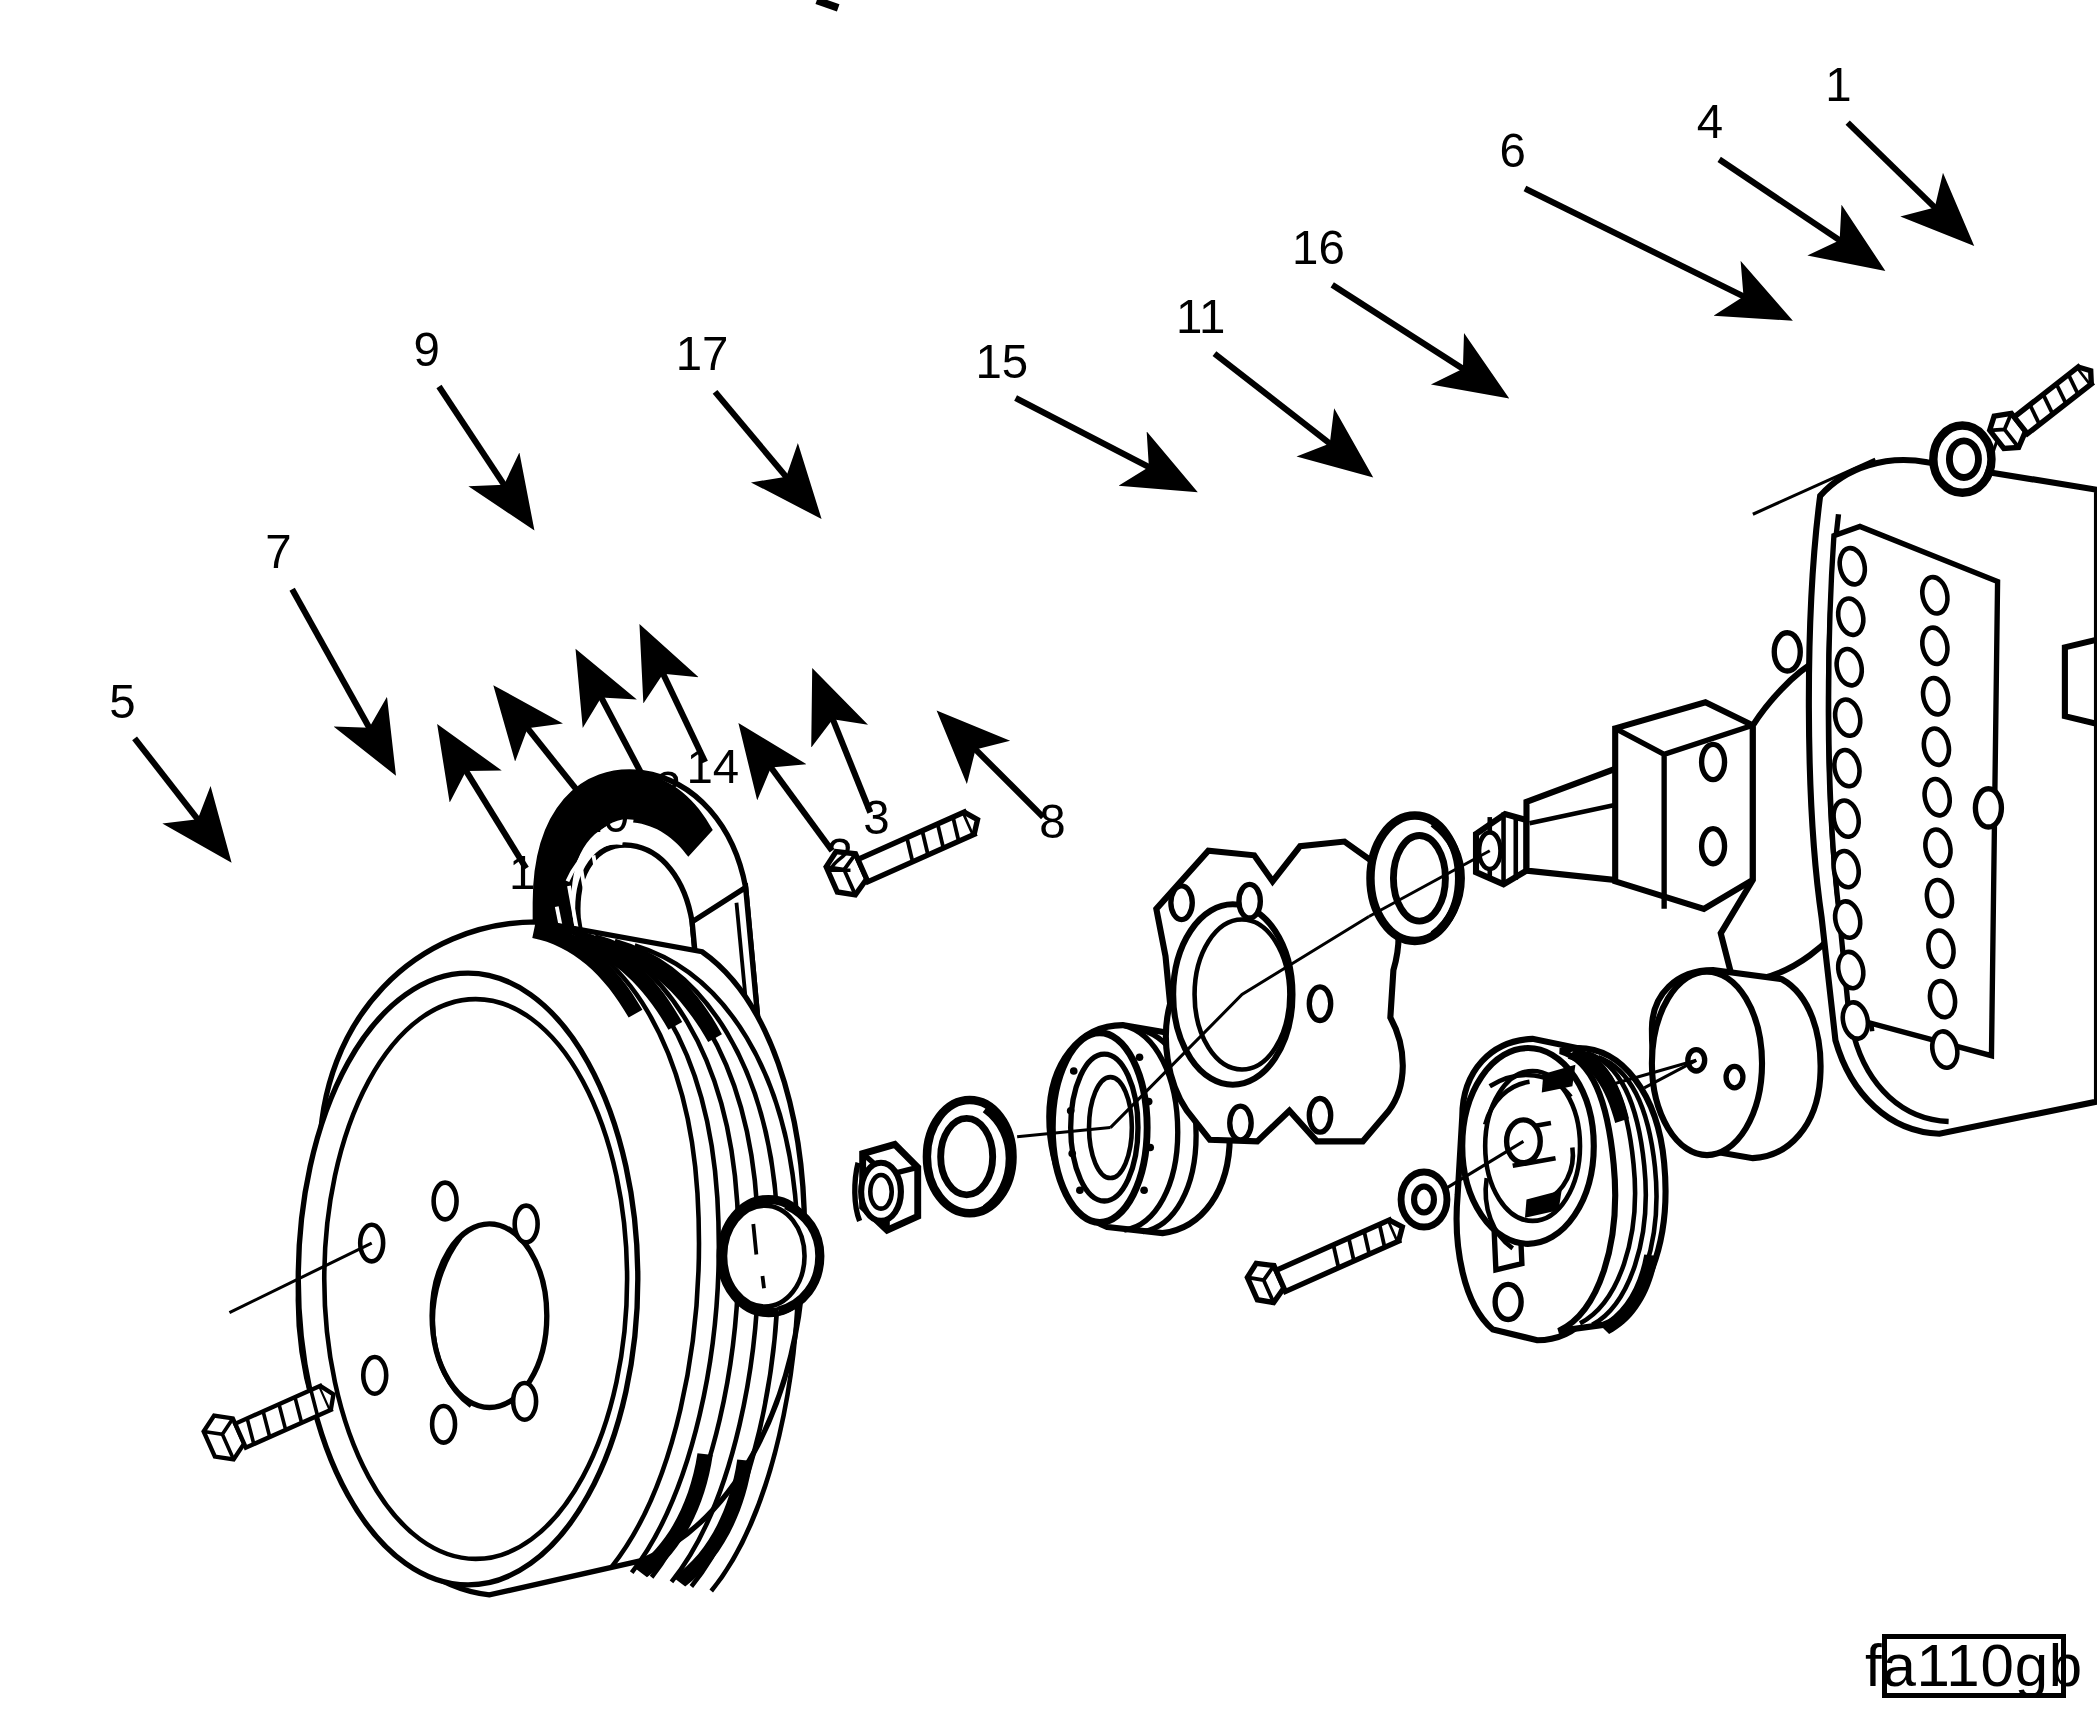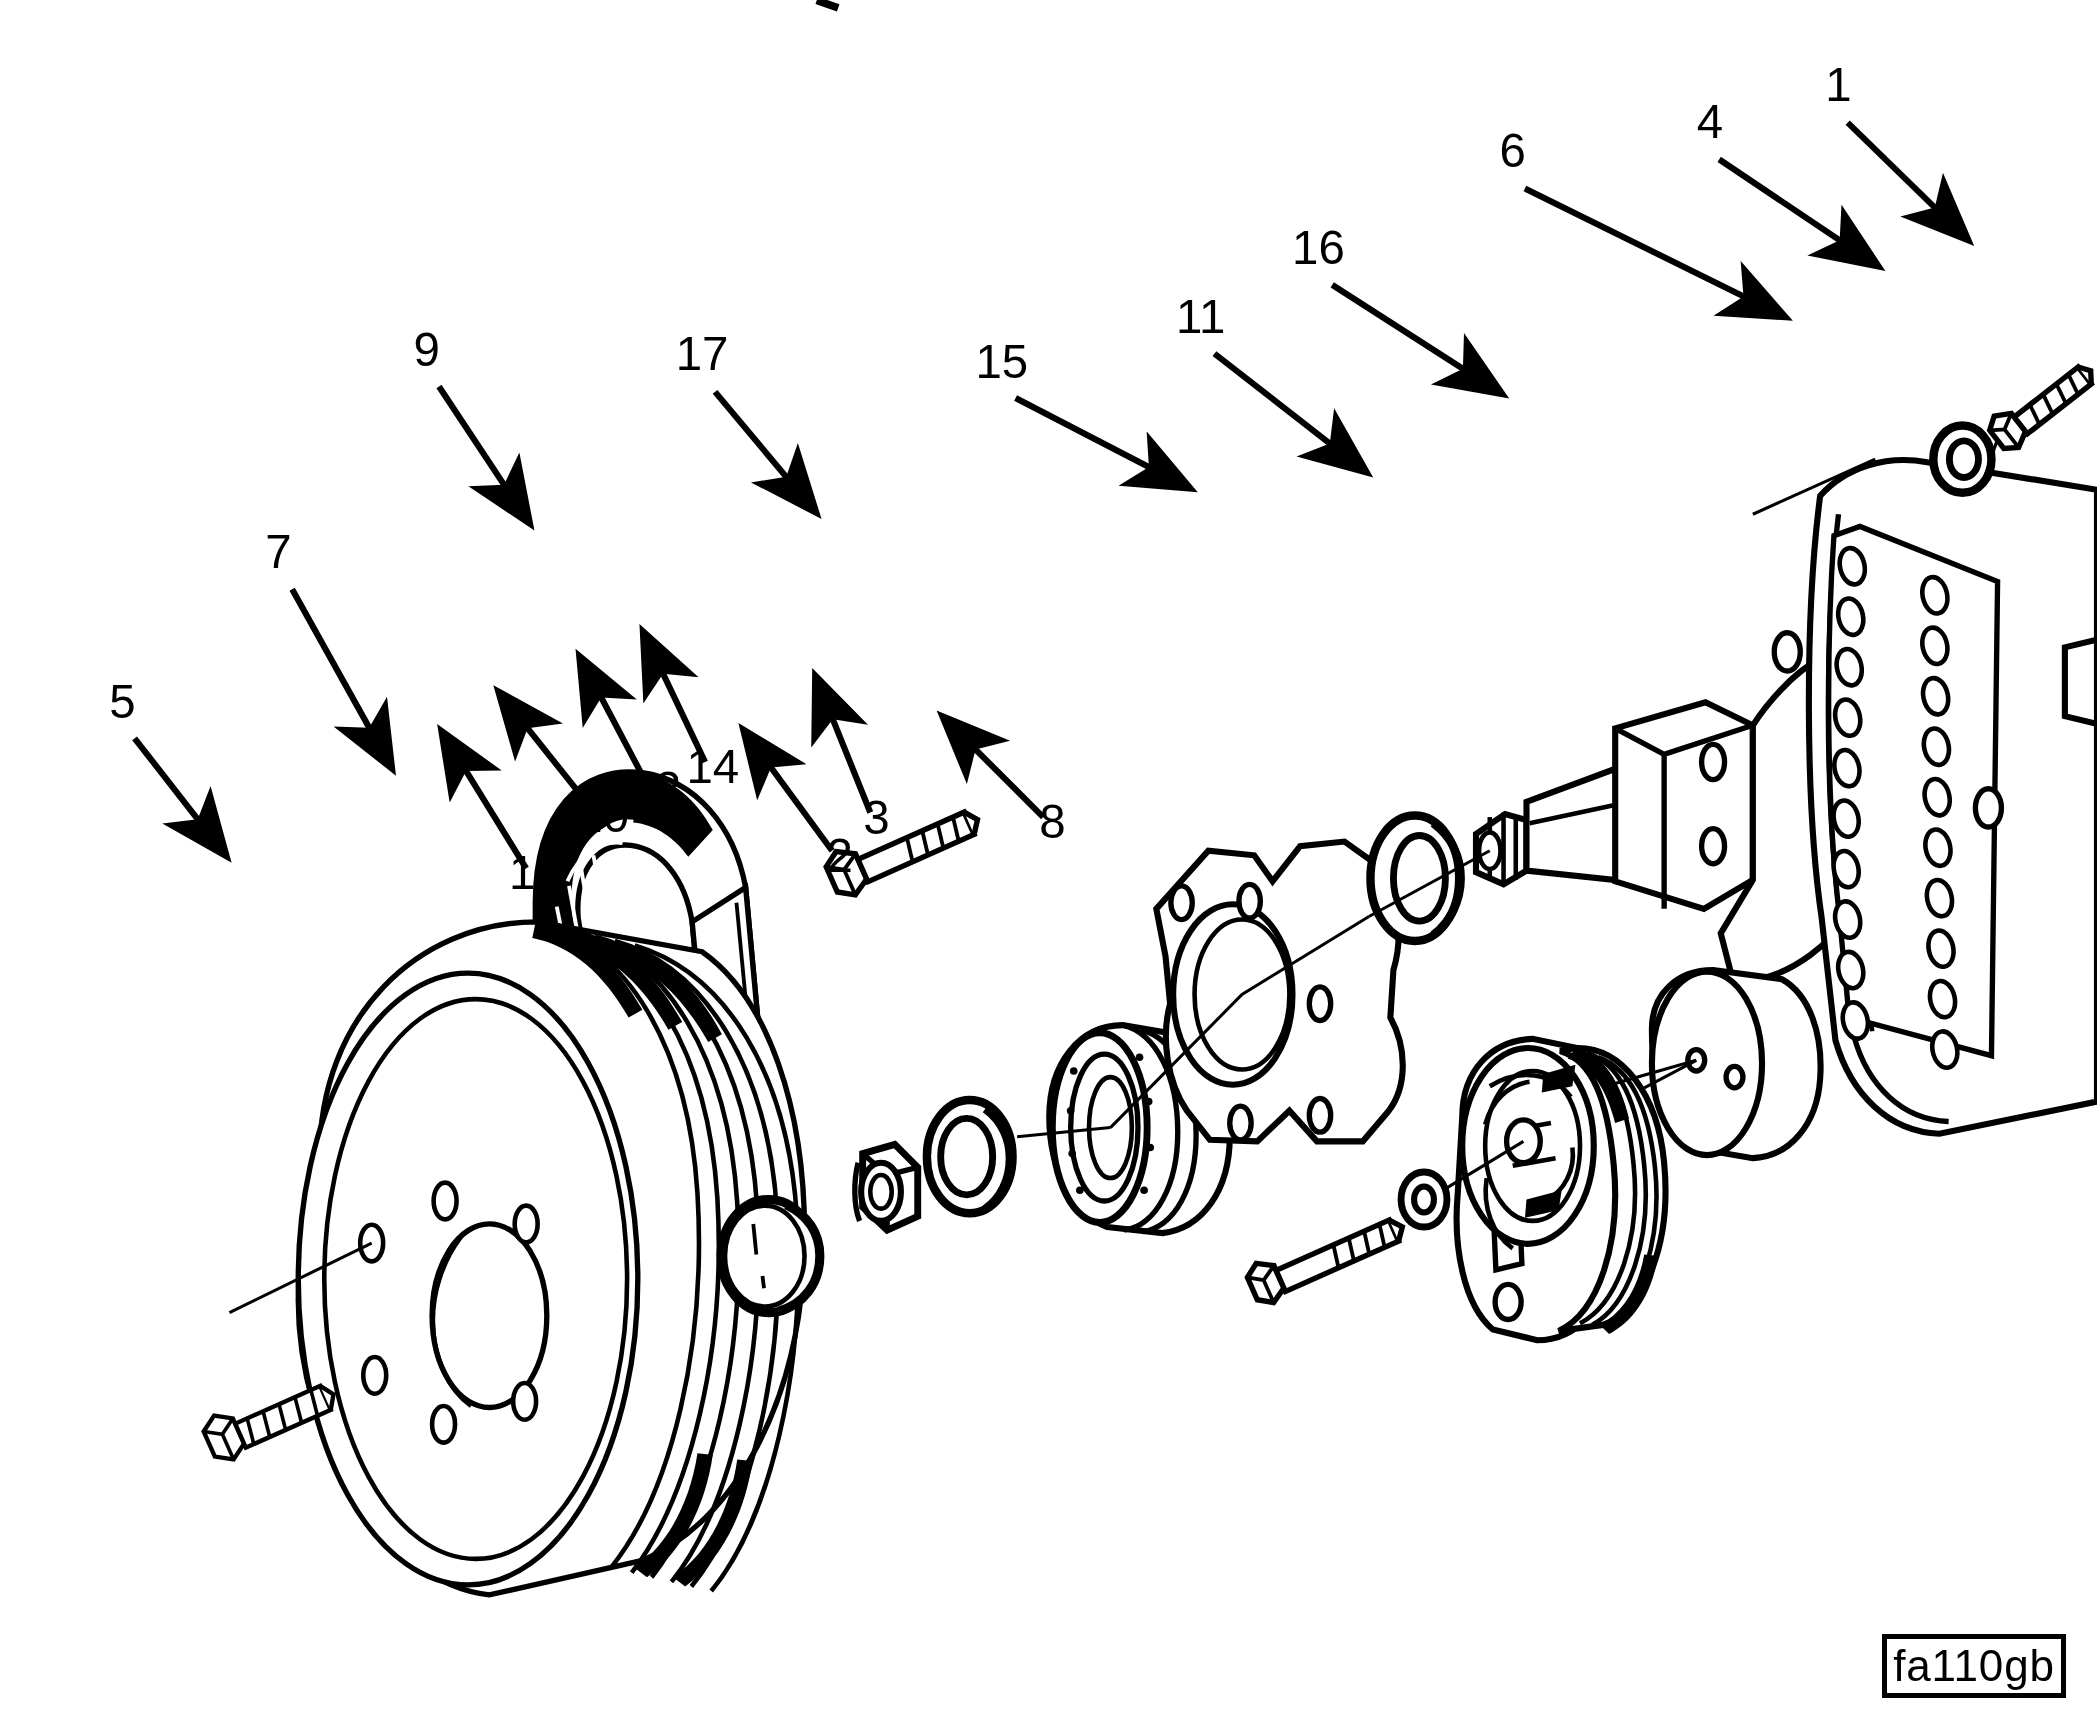--- a/index.html
+++ b/index.html
@@ -6,21 +6,21 @@
   html,body{margin:0;padding:0;background:#ffffff;}
   body{font-family:"Liberation Sans", sans-serif;}
   #stage{position:relative;width:2097px;height:1729px;background:#fff;overflow:hidden;}
   #svgroot{position:absolute;left:0;top:0;width:2097px;height:1729px;}
   .callout-text{font-family:"Liberation Sans", sans-serif;font-size:62px;fill:#000;font-weight:400;}
   #figbox{
     position:absolute;border:5.4px solid #000;background:#fff;
     display:flex;align-items:center;justify-content:center;
     box-sizing:border-box;
   }
-  #figbox span{font-size:44px;color:#000;letter-spacing:0.8px;line-height:1;}
+  #figbox span{font-size:60px;color:#000;letter-spacing:0.8px;line-height:1;}
 </style>
 </head>
 <body>
 
 <div id="stage">
 
   <svg id="svgroot" viewBox="0 0 2742 2260">
     <defs>
       <marker id="arrowhead" markerWidth="14" markerHeight="14" refX="10" refY="5" orient="auto" markerUnits="strokeWidth">
         <path d="M0,0 L12,5 L0,10 L3,5 Z" fill="#000"></path>

